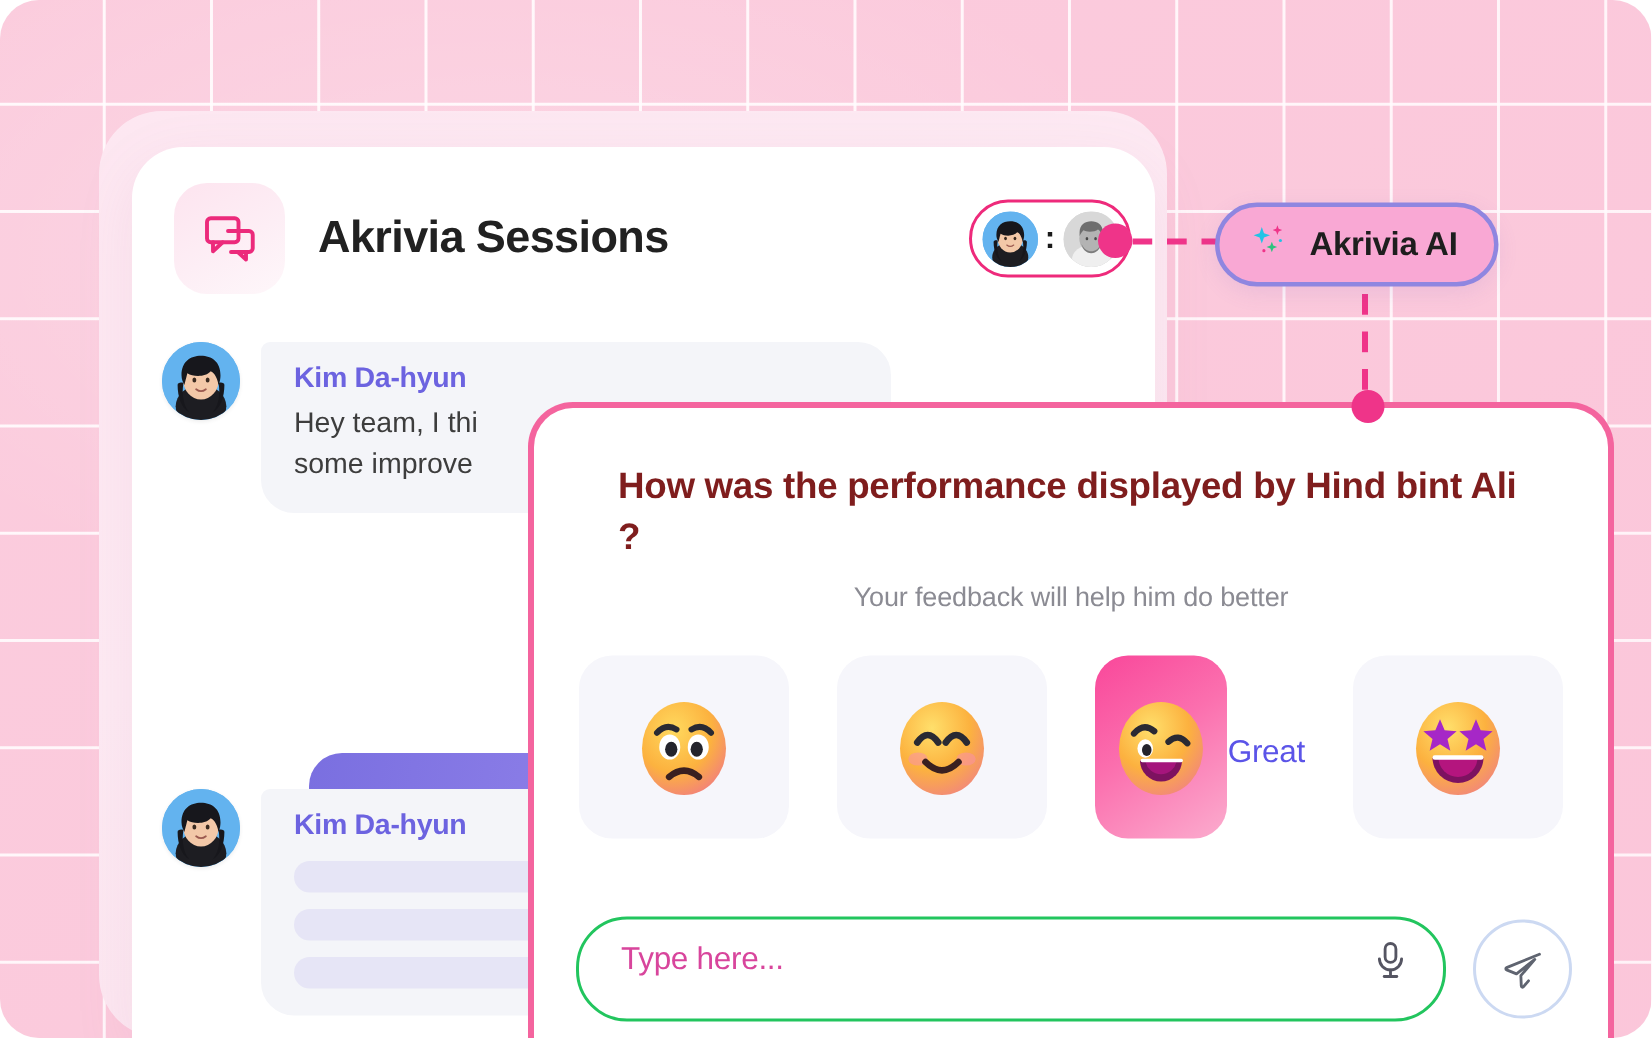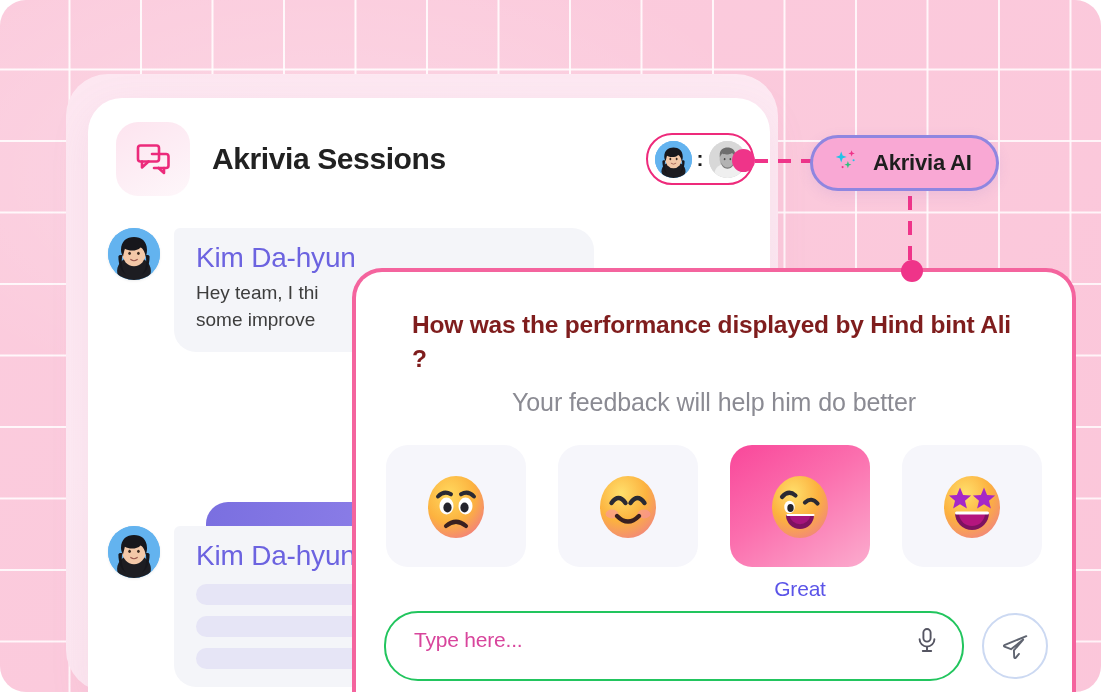--- a/index.html
+++ b/index.html
@@ -127,21 +127,21 @@
   }
   .msg-av svg { display:block; width:100%; height:100%; }
 
   .bubble-in {
     background: #f4f5f9;
     border-radius: 6px 22px 22px 22px;
     padding: 14px 22px 18px 22px;
     min-width: 420px;
   }
   .sender-name {
-    font-size: 28px; font-weight: 400;
+    font-size: 19px; font-weight: 700;
     color: #6c63e0;
     letter-spacing: -.2px;
     margin-bottom: 6px;
     white-space: nowrap;
   }
   .bubble-text {
     font-size: 19px; line-height: 1.42;
     color: #3d3d3d;
     white-space: pre-line;
   }
@@ -240,35 +240,34 @@
     text-align: left;
     font-size: 24.5px;
     font-weight: 600;
     color: #7f1d1d;
     line-height: 1.38;
     letter-spacing: -.2px;
   }
   .fb-sub {
     margin-top: 12px;
     text-align: center;
-    font-size: 25px;
+    font-size: 18px;
     color: #8b8b93;
     letter-spacing: -.1px;
   }
 
   
   .emoji-row {
     margin-top: 28px;
     display: flex;
     justify-content: center;
     gap: 32px;
   }
   .emoji-cell {
     display: flex;
-    flex-direction: column;
     align-items: center;
     width: 140px;
   }
   .emoji-tile {
     width: 140px; height: 122px;
     border-radius: 22px;
     background: #f6f6fb;
     display: flex; align-items: center; justify-content: center;
   }
   .emoji-tile.selected {

